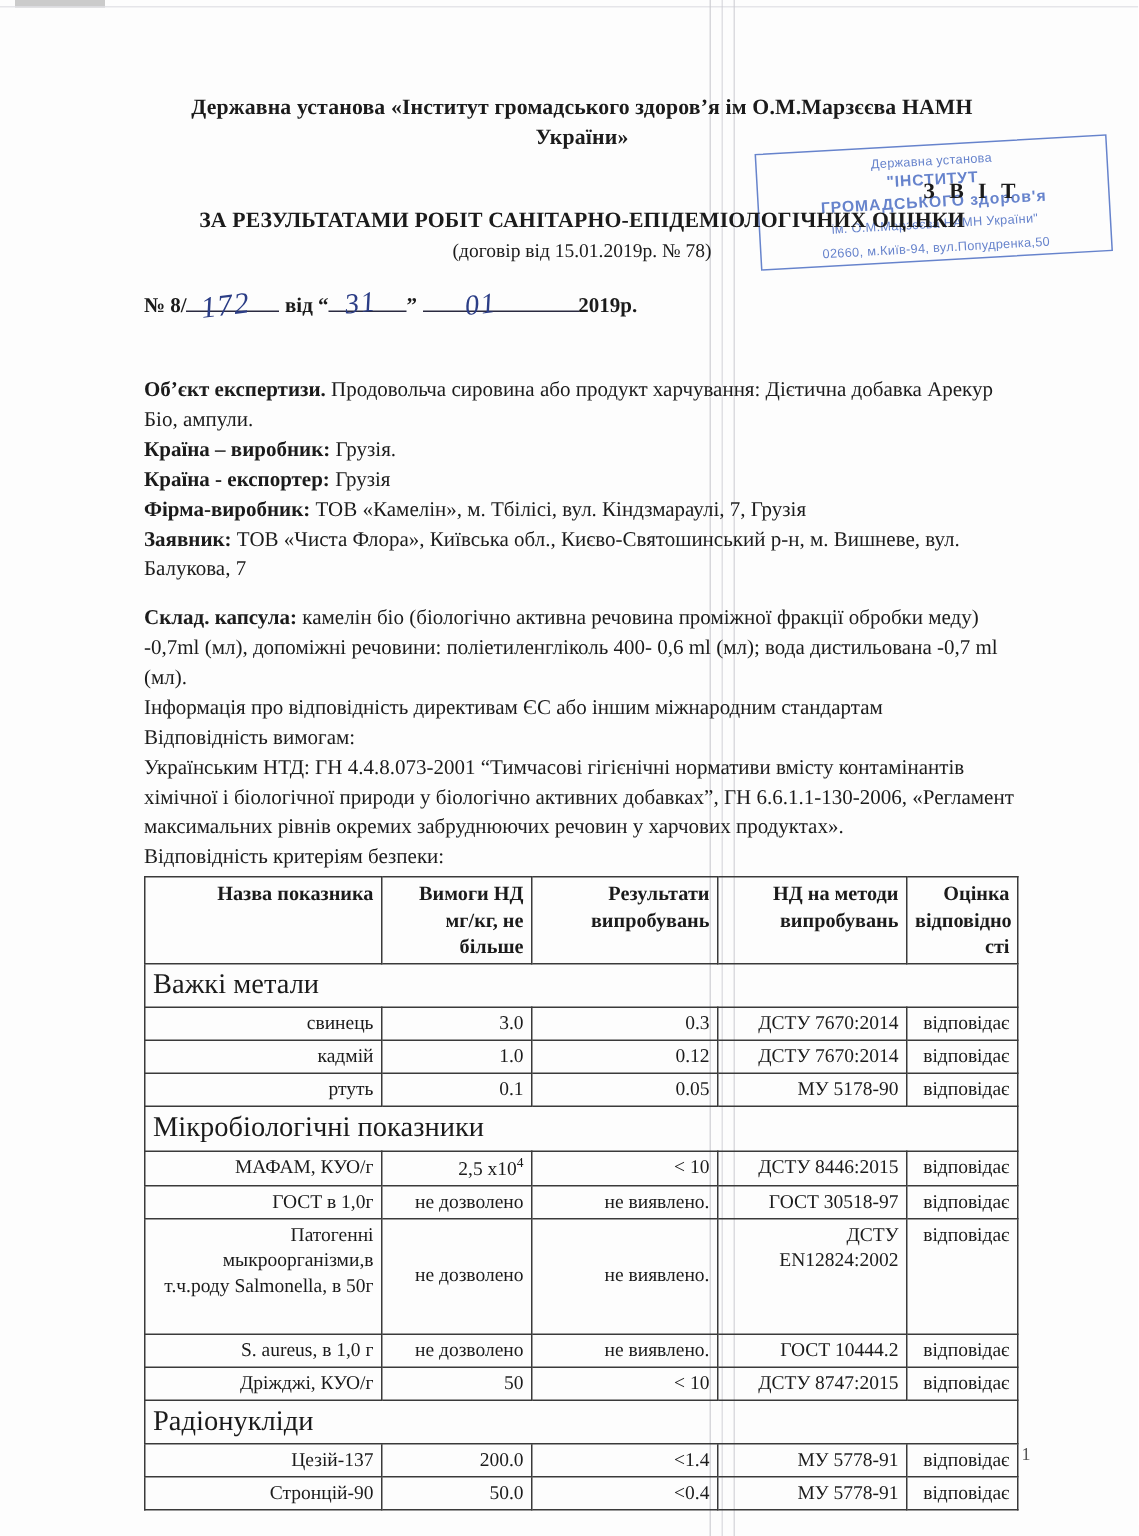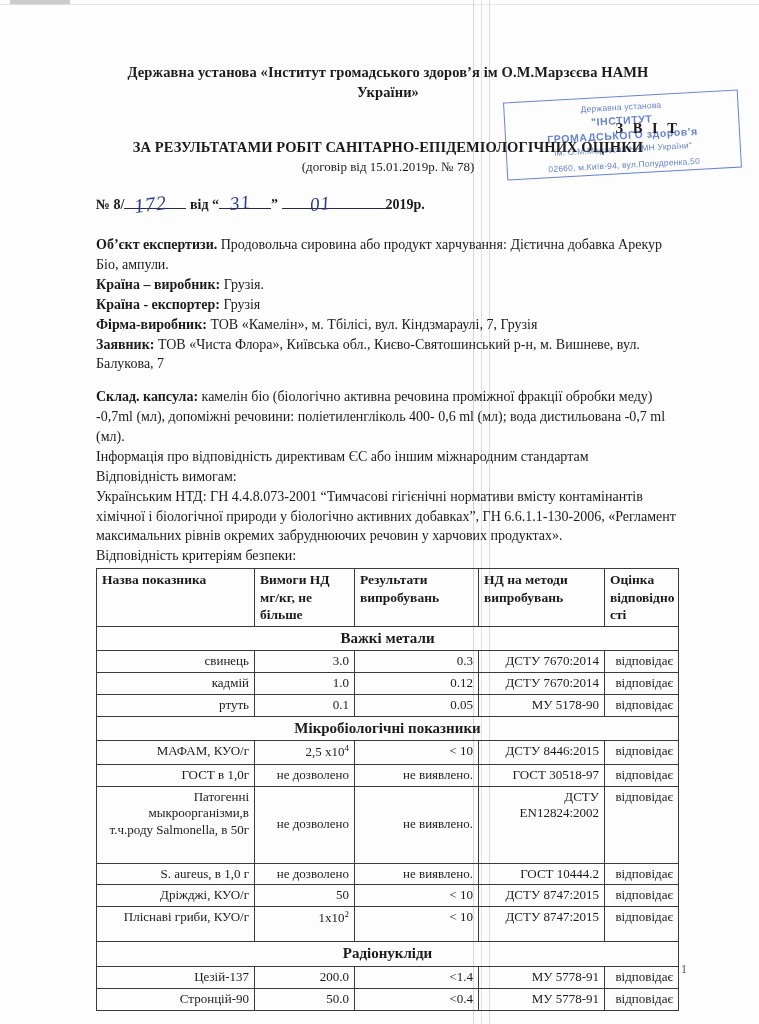--- a/index.html
+++ b/index.html
@@ -104,21 +104,21 @@
     font-size: 19px;
     transform: rotate(-7deg);
     letter-spacing: 1px;
     pointer-events: none;
   }
   .hand.h-num { left: 38px; top: -4px; font-size: 20px; }
   .hand.h-day { left: 134px; top: -5px; }
   .hand.h-mon { left: 214px; top: -4px; }
 
   
-  .body-block { margin-top: 16px; font-size: 14px; line-height: 1.42; }
+  .body-block { margin-top: 32px; font-size: 14px; line-height: 1.42; }
   .body-block p { margin: 0; }
   .b { font-weight: bold; }
   .gap { height: 13px; }
 
   
   .results-label { font-weight: bold; font-size: 14px; margin-top: 2px; }
   table.results {
     border-collapse: collapse;
     width: 582px;
     margin-top: 2px;
@@ -126,36 +126,36 @@
     table-layout: fixed;
   }
   table.results td, table.results th {
     border: 1px solid #3a3a3a;
     padding: 2px 5px;
     vertical-align: top;
     line-height: 1.3;
   }
   table.results th {
     font-weight: bold;
-    text-align: left;
+    text-align: right;
     font-size: 13.5px;
   }
   .c0 { width: 158px; }
   .c1 { width: 100px; }
   .c2 { width: 124px; }
   .c3 { width: 126px; }
   .c4 { width: 74px; }
   td.ctr { text-align: right; }
   td.lft { text-align: right; }
   .section-row td {
     border-left: none;
     border-right: none;
-    text-align: center;
-    font-weight: bold;
-    font-size: 15px;
+    text-align: left;
+    font-weight: normal;
+    font-size: 19px;
     padding: 3px 0 2px;
   }
   .section-row.nb td {
     border-top: 1px solid #3a3a3a;
     border-bottom: 1px solid #3a3a3a;
   }
   sup { font-size: 9px; vertical-align: super; }
 
   
   .stamp {
@@ -319,27 +319,20 @@
           <td class="lft">ГОСТ 10444.2</td>
           <td class="lft">відповідає</td>
         </tr>
         <tr>
           <td class="lft">Дріжджі, КУО/г</td>
           <td class="ctr">50</td>
           <td class="ctr">&lt; 10</td>
           <td class="ctr">ДСТУ 8747:2015</td>
           <td class="lft">відповідає</td>
         </tr>
-        <tr>
-          <td class="lft" style="height:30px">Пліснаві гриби, КУО/г</td>
-          <td class="ctr"><span>1x10</span><sup>2</sup></td>
-          <td class="ctr">&lt; 10</td>
-          <td class="ctr">ДСТУ 8747:2015</td>
-          <td class="lft">відповідає</td>
-        </tr>
 
         <tr class="section-row nb">
           <td colspan="5">Радіонукліди</td>
         </tr>
         <tr>
           <td class="ctr">Цезій-137</td>
           <td class="ctr">200.0</td>
           <td class="ctr">&lt;1.4</td>
           <td class="ctr">МУ 5778-91</td>
           <td class="lft">відповідає</td>

